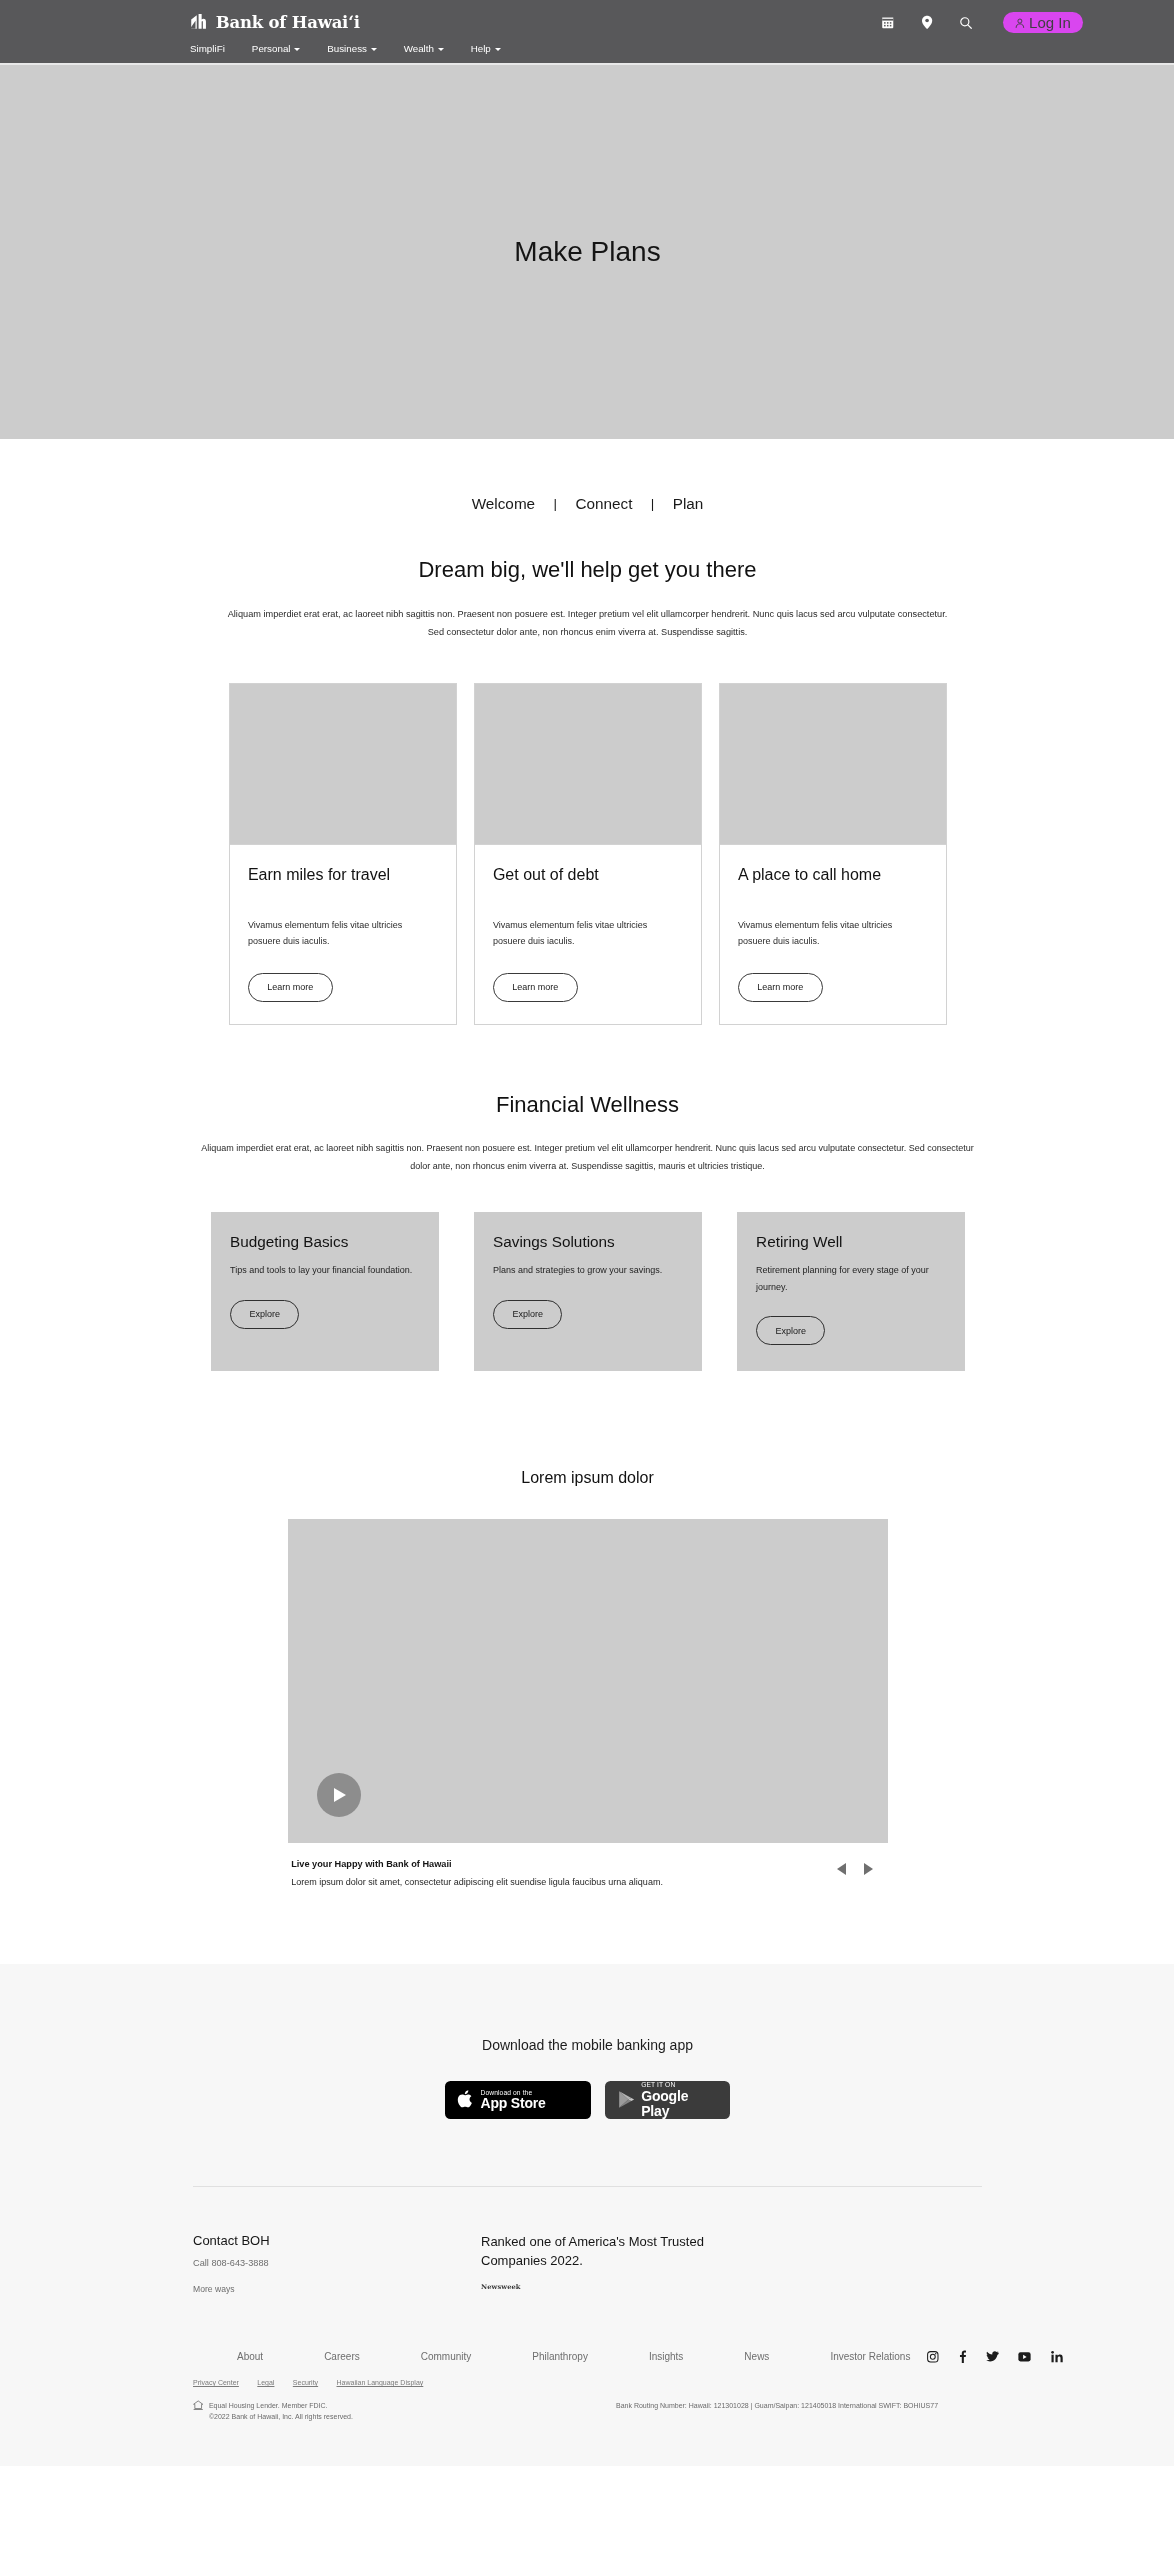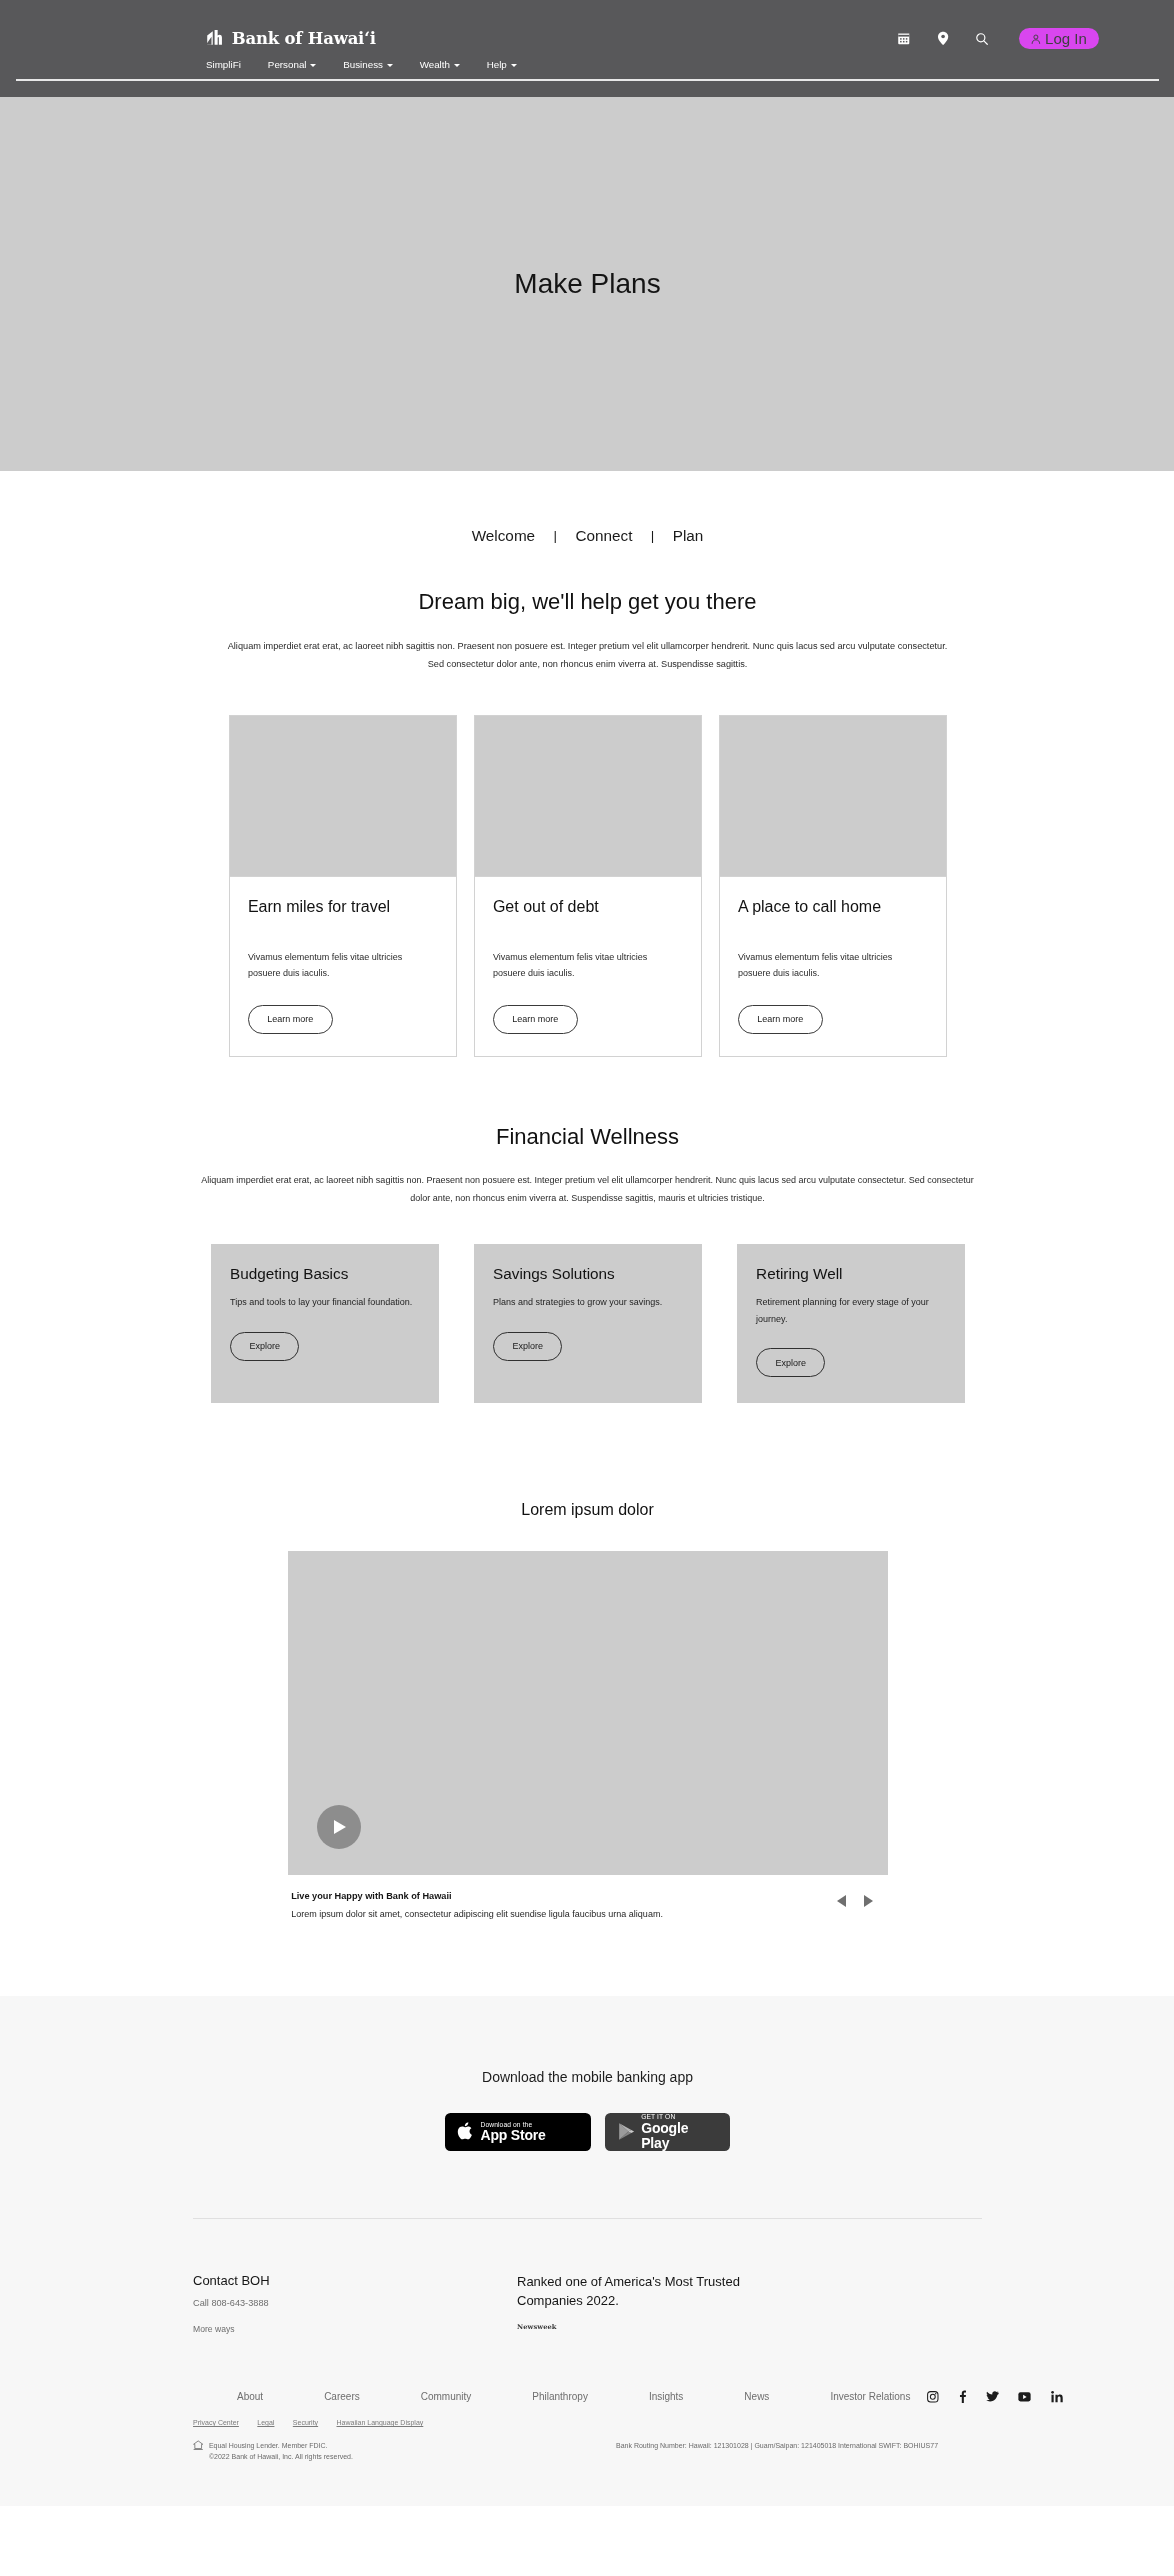--- a/index.html
+++ b/index.html
@@ -9,21 +9,21 @@
     font-family: "Liberation Sans", sans-serif;
     color: #1a1a1a;
     -webkit-font-smoothing: antialiased;
   }
   .page { width: 1175px; position: relative; }
 
   
   .header {
     background: #58585a;
     width: 100%;
-    padding: 16px;
+    padding: 0;
     position: relative;
   }
   .header-inner {
     width: 1175px;
     margin: 0 auto;
     padding: 8.6px 0 0 0;
   }
   .header-top {
     display: flex;
     align-items: center;
@@ -347,24 +347,24 @@
   .badge-big { font-size: 14px; color: #ffffff; font-weight: bold; letter-spacing: -0.2px; }
 
   .footer-divider {
     width: 789px;
     height: 0.6px;
     background: #e0e0e0;
     margin: 67px auto 0;
   }
   .footer-main {
     width: 789px;
-    margin: 12px auto;
+    margin: 4px auto;
     padding: 42px 0 0 0;
     display: flex;
-    gap: 104px;
+    gap: 68px;
   }
   .contact-col { width: 220px; }
   .contact-title {
     font-size: 13px;
     font-weight: normal;
     color: #161616;
   }
   .contact-phone {
     font-size: 9.2px;
     color: #6e6e6e;

